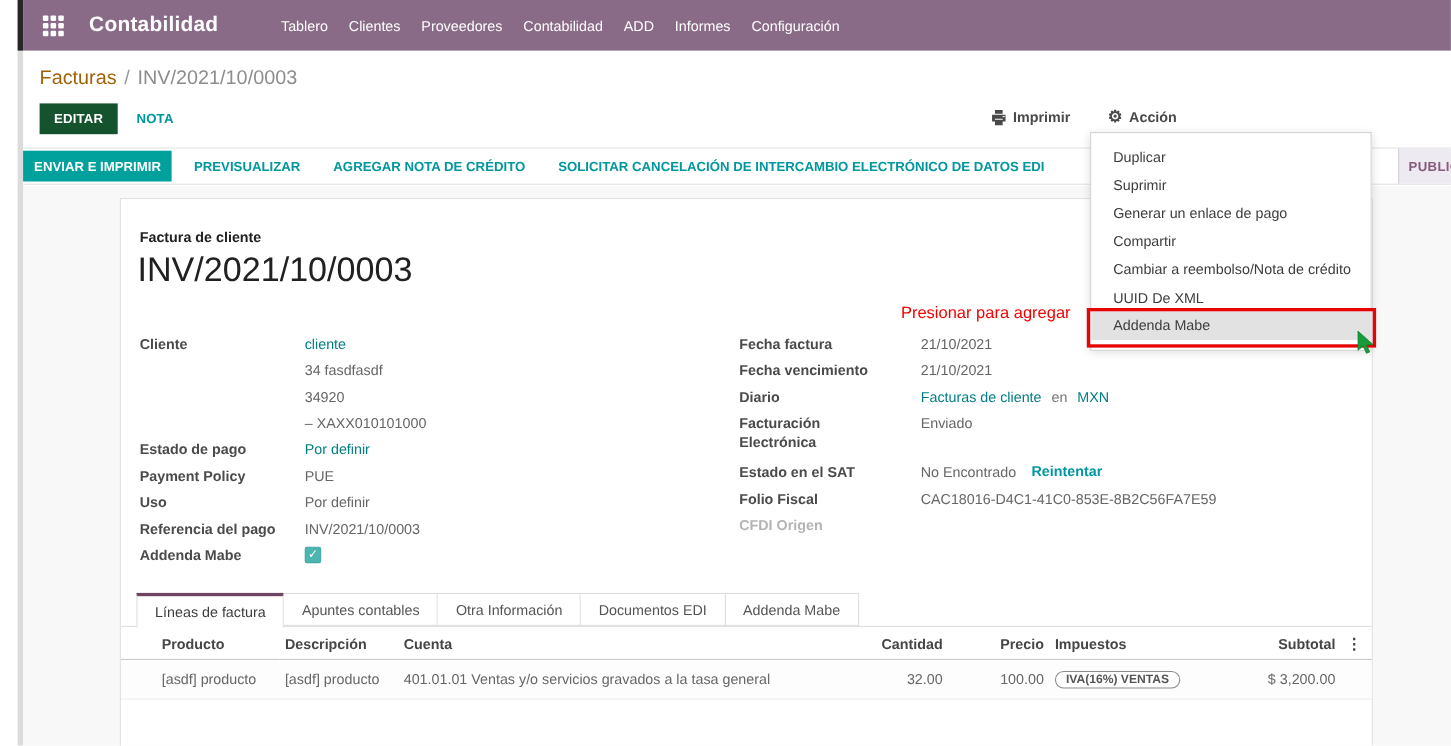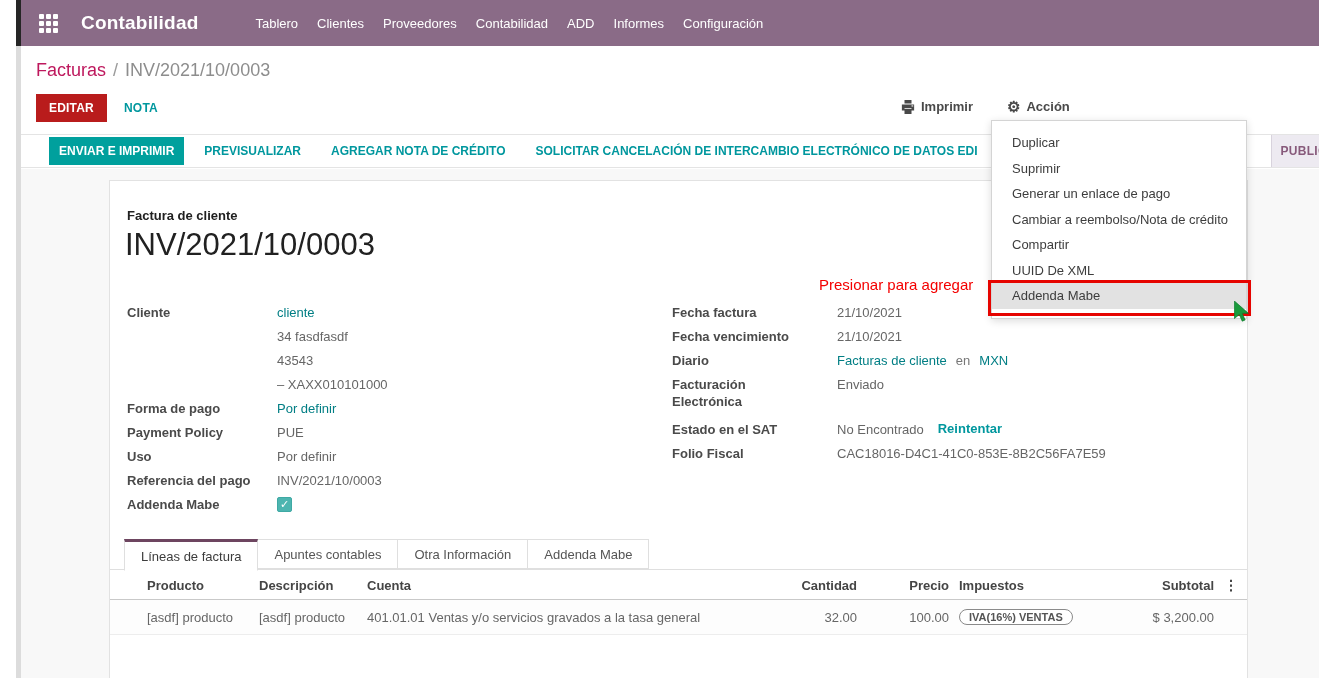--- a/index.html
+++ b/index.html
@@ -14,34 +14,34 @@
   
   .topbar { position:absolute; left:5px; right:0; top:0; height:46px; background:#8a6b87; display:flex; align-items:center; color:#fff; }
   .apps-icon { width:19px; height:19px; margin:0 0 0 18px; display:grid; grid-template-columns:repeat(3,1fr); grid-template-rows:repeat(3,1fr); gap:2px; cursor:pointer; }
   .apps-icon i { background:#fff; border-radius:1px; }
   .app-title { font-size:19px; font-weight:bold; margin-left:23px; letter-spacing:.2px; }
   .topnav { display:flex; gap:19px; margin-left:57px; }
   .topnav a { color:#fff; font-size:13px; text-decoration:none; cursor:pointer; }
 
   
   .breadcrumb { position:absolute; left:20px; top:60px; font-size:18px; color:#8d8d8d; }
-  .breadcrumb .bc-link { color:#be185d; cursor:pointer; }
+  .breadcrumb .bc-link { color:#a16207; cursor:pointer; }
   .breadcrumb .bc-sep { margin:0 7px; color:#9a9a9a; }
 
   
   .btnrow { position:absolute; left:20px; top:94px; display:flex; align-items:center; }
-  .btn-primary { background:#b91c1c; color:#fff; border:none; font-size:12px; font-weight:bold; padding:7px 13px; cursor:pointer; font-family:inherit; letter-spacing:.2px; }
+  .btn-primary { background:#14532d; color:#fff; border:none; font-size:12px; font-weight:bold; padding:7px 13px; cursor:pointer; font-family:inherit; letter-spacing:.2px; }
   .btn-flat { background:none; border:none; color:#00979e; font-size:12px; font-weight:bold; margin-left:17px; cursor:pointer; font-family:inherit; letter-spacing:.2px; }
   .rightactions { position:absolute; left:885px; top:99px; display:flex; gap:34px; }
   .ract { display:flex; align-items:center; gap:6px; font-size:13px; font-weight:bold; color:#494949; cursor:pointer; }
   .gear-glyph { font-size:15px; line-height:14px; color:#494949; }
 
   
   .statusbar { position:absolute; left:5px; right:0; top:134px; height:34px; background:#fff; border-top:1px solid #e4e4e4; border-bottom:1px solid #e4e4e4; display:flex; align-items:stretch; }
-  .sb-left { flex:1; display:flex; align-items:center; gap:10px; padding-left:28px; }
+  .sb-left { flex:1; display:flex; align-items:center; gap:10px; padding-left:0; }
   .sb-primary { background:#00a09d; color:#fff; border:none; font-size:12px; font-weight:bold; padding:7px 10px; cursor:pointer; font-family:inherit; }
   .sb-link { background:none; border:none; color:#00979e; font-size:12px; font-weight:bold; padding:7px 10px; cursor:pointer; font-family:inherit; }
   .ribbon { width:64px; background:#edeaf1; border-left:1px solid #d8d3dd; color:#875a7b; font-size:12px; font-weight:bold; display:flex; align-items:center; justify-content:center; letter-spacing:.3px;padding-left:28px; }
 
   
   .content { position:absolute; left:5px; right:0; top:169px; bottom:0; background:#f8f8f8; }
   .sheet { position:absolute; left:93px; top:180px; width:1139px; height:540px; background:#fff; border:1px solid #e2e2e2; }
   .doc-type { position:absolute; left:17px; top:27px; font-size:13px; font-weight:bold; color:#212121; }
   .doc-number { position:absolute; left:15px; top:46px; font-size:31px; color:#212121; }
 
@@ -157,29 +157,29 @@
           <span class="flabel">Cliente</span>
           <span class="fvalue"><a class="tlink">cliente</a></span>
         </div>
         <div>
             <div class="frow">
             <span class="flabel"></span>
             <span class="fvalue">34 fasdfasdf</span>
           </div>
             <div class="frow">
             <span class="flabel"></span>
-            <span class="fvalue">43543</span>
+            <span class="fvalue">34920</span>
           </div>
             <div class="frow">
             <span class="flabel"></span>
             <span class="fvalue">– XAXX010101000</span>
           </div>
           </div>
         <div class="frow">
-          <span class="flabel">Forma de pago</span>
+          <span class="flabel">Estado de pago</span>
           <span class="fvalue"><a class="tlink">Por definir</a></span>
         </div>
         <div class="frow">
           <span class="flabel">Payment Policy</span>
           <span class="fvalue">PUE</span>
         </div>
         <div class="frow">
           <span class="flabel">Uso</span>
           <span class="fvalue">Por definir</span>
         </div>
@@ -214,31 +214,38 @@
         </div>
         <div class="frow">
           <span class="flabel">Estado en el SAT</span>
           <span class="fvalue">No Encontrado</span>
           <span class="retry">Reintentar</span>
         </div>
         <div class="frow">
           <span class="flabel">Folio Fiscal</span>
           <span class="fvalue">CAC18016-D4C1-41C0-853E-8B2C56FA7E59</span>
         </div>
+        <div class="frow">
+          <span class="flabel muted">CFDI Origen</span>
+          <span class="fvalue"></span>
+        </div>
       </div>
 
       <div class="tabs-row">
           <div class="tab active">
             <span>Líneas de factura</span>
           </div>
           <div class="tab">
             <span>Apuntes contables</span>
           </div>
           <div class="tab">
             <span>Otra Información</span>
+          </div>
+          <div class="tab">
+            <span>Documentos EDI</span>
           </div>
           <div class="tab">
             <span>Addenda Mabe</span>
           </div>
         </div>
 
       <div class="lines">
         <table>
           <colgroup>
             <col style="width:32px">
@@ -279,22 +286,22 @@
             </tbody>
         </table>
       </div>
     </div>
   </div>
 
   <div class="dropdown">
       <div class="dd-item"><span>Duplicar</span></div>
       <div class="dd-item"><span>Suprimir</span></div>
       <div class="dd-item"><span>Generar un enlace de pago</span></div>
+      <div class="dd-item"><span>Compartir</span></div>
       <div class="dd-item"><span>Cambiar a reembolso/Nota de crédito</span></div>
-      <div class="dd-item"><span>Compartir</span></div>
       <div class="dd-item"><span>UUID De XML</span></div>
       <div class="dd-item highlighted"><span>Addenda Mabe</span></div>
     </div>
 
   <div class="red-box"></div>
   <div class="annotation">Presionar para agregar</div>
   <svg class="cursor-green" width="16" height="21" viewBox="0 0 13 18">
     <polygon points="0,0 0,15 4.2,11.6 6.7,17.3 9.2,16.2 6.7,10.6 12,10.6" fill="#1a9a3c" stroke="#0d7c2c" stroke-width="0.6"></polygon>
   </svg>
 </div>

